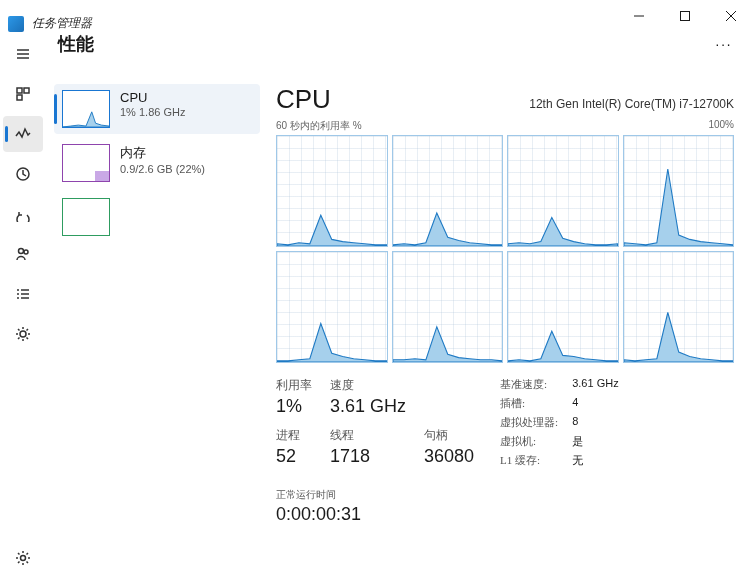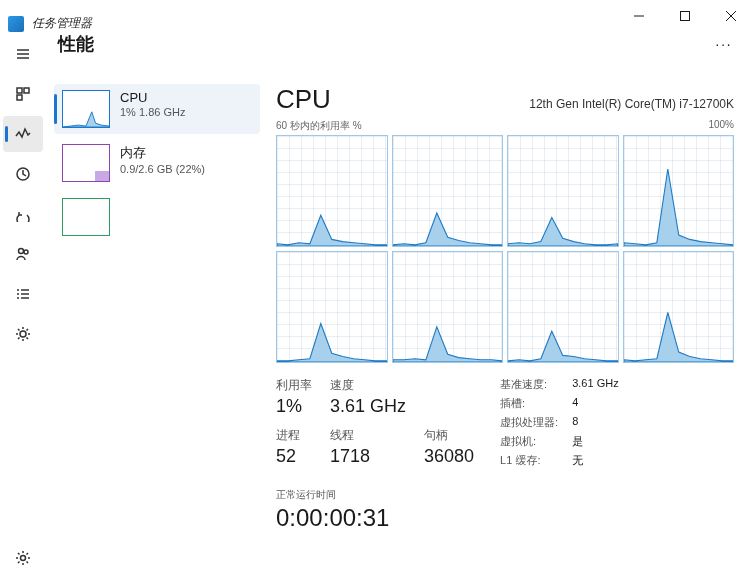--- a/index.html
+++ b/index.html
@@ -45,24 +45,24 @@
 .core-grid { display: grid; grid-template-columns: repeat(4, 1fr); grid-template-rows: repeat(2, 1fr); gap: 4px; height: 228px; }
 .core { border: 1px solid #9fc8e8; background: linear-gradient(to bottom, rgba(200,225,245,0) 0%, rgba(200,225,245,0) 100%); position: relative; }
 .core::before { content:''; position:absolute; inset:0; background-image:linear-gradient(to right, rgba(180,200,220,.3) 1px, transparent 1px), linear-gradient(to bottom, rgba(180,200,220,.3) 1px, transparent 1px); background-size: 12px 12px;}
 .core svg { position:absolute; inset:0; width:100%; height:100%; }
 .core polygon { fill:#a6d0ec; stroke:#1f7ac4; stroke-width:1;}
 .stats { margin-top: 14px; display: flex; gap: 26px; }
 .stats-left { display: grid; grid-template-columns: auto auto auto; column-gap: 18px; row-gap: 8px; }
 .stat .lbl { font-size: 12px; color: #555; }
 .stat .val { font-size: 18px; font-weight: 400; margin-top:2px;}
 .stats-right { display: grid; grid-template-columns: auto auto; column-gap: 14px; row-gap: 4px; font-size: 11px; align-content: start; }
-.stats-right .k { color: #555; }
+.stats-right .k { color: #555; font-family: Liberation Serif, serif; }
 .uptime { margin-top: 20px; }
 .uptime .lbl { font-size: 10px; color: #555; }
-.uptime .val { font-size: 24px; margin-top:2px;}
+.uptime .val { font-size: 18px; margin-top:2px;}
 </style>
 </head>
 <body>
 
 <div class="titlebar">
   <div class="app-icon"></div>
   <div class="title">任务管理器</div>
   <div class="win-controls">
     <div class="win-btn">
         <svg viewBox="0 0 10 10">

